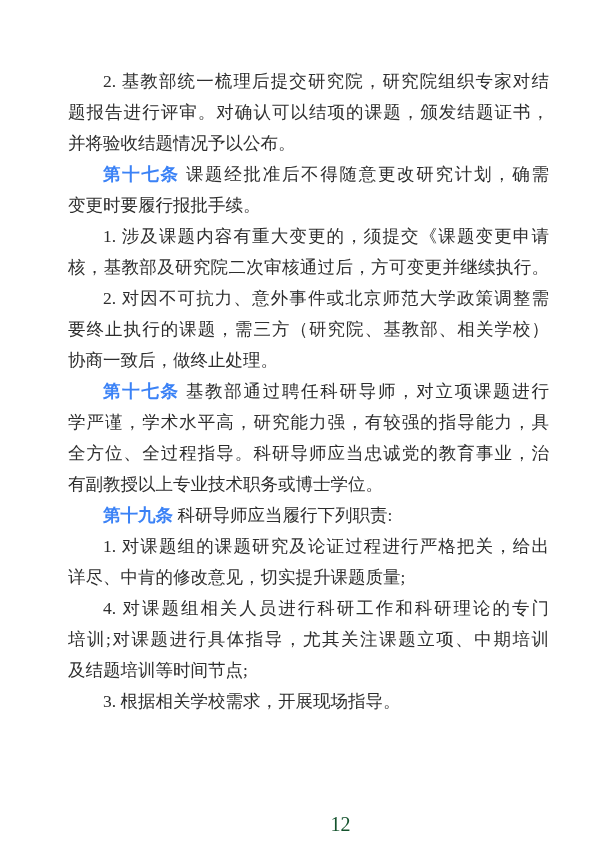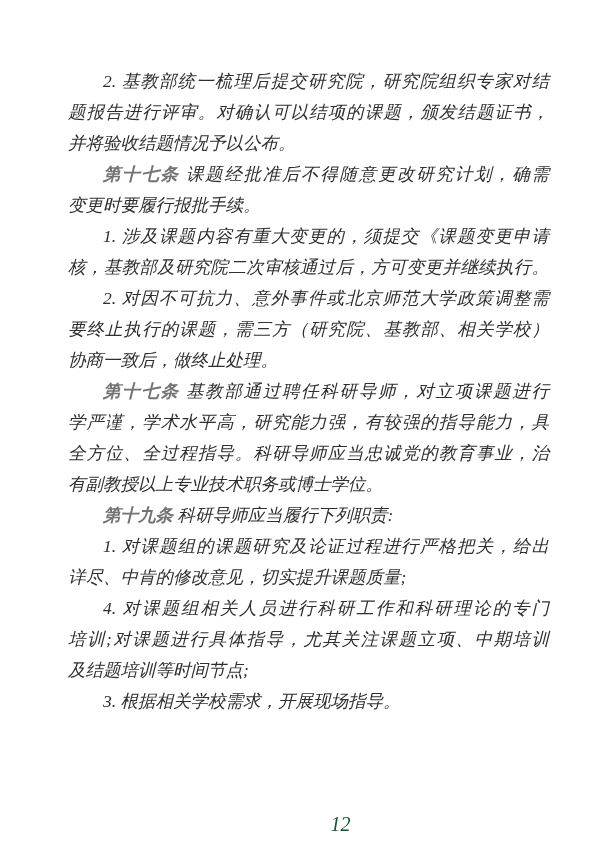--- a/index.html
+++ b/index.html
@@ -8,21 +8,20 @@
     background: #ffffff;
   }
   .page {
     position: relative;
     width: 615px;
     height: 868px;
     background: #ffffff;
     overflow: hidden;
     font-family: "Liberation Serif", "DejaVu Serif", serif;
     color: #2e2e2e;
-    font-style: italic;
   }
   .text-area {
     position: absolute;
     left: 68px;
     top: 66px;
     width: 481px;
   }
   .line {
     font-size: 17.5px;
     line-height: 31px;
@@ -32,21 +31,21 @@
     text-align-last: left;
   }
   .line.fill {
     text-align-last: justify;
   }
   .line.indent {
     text-indent: 35px;
   }
   .line b {
     font-weight: 700;
-    color: #737373;
+    color: #3b82f6;
   }
   .page-number {
     position: absolute;
     top: 814px;
     left: 0;
     width: 100%;
     text-align: center;
     font-size: 20px;
     line-height: 20px;
     color: #14532d;

